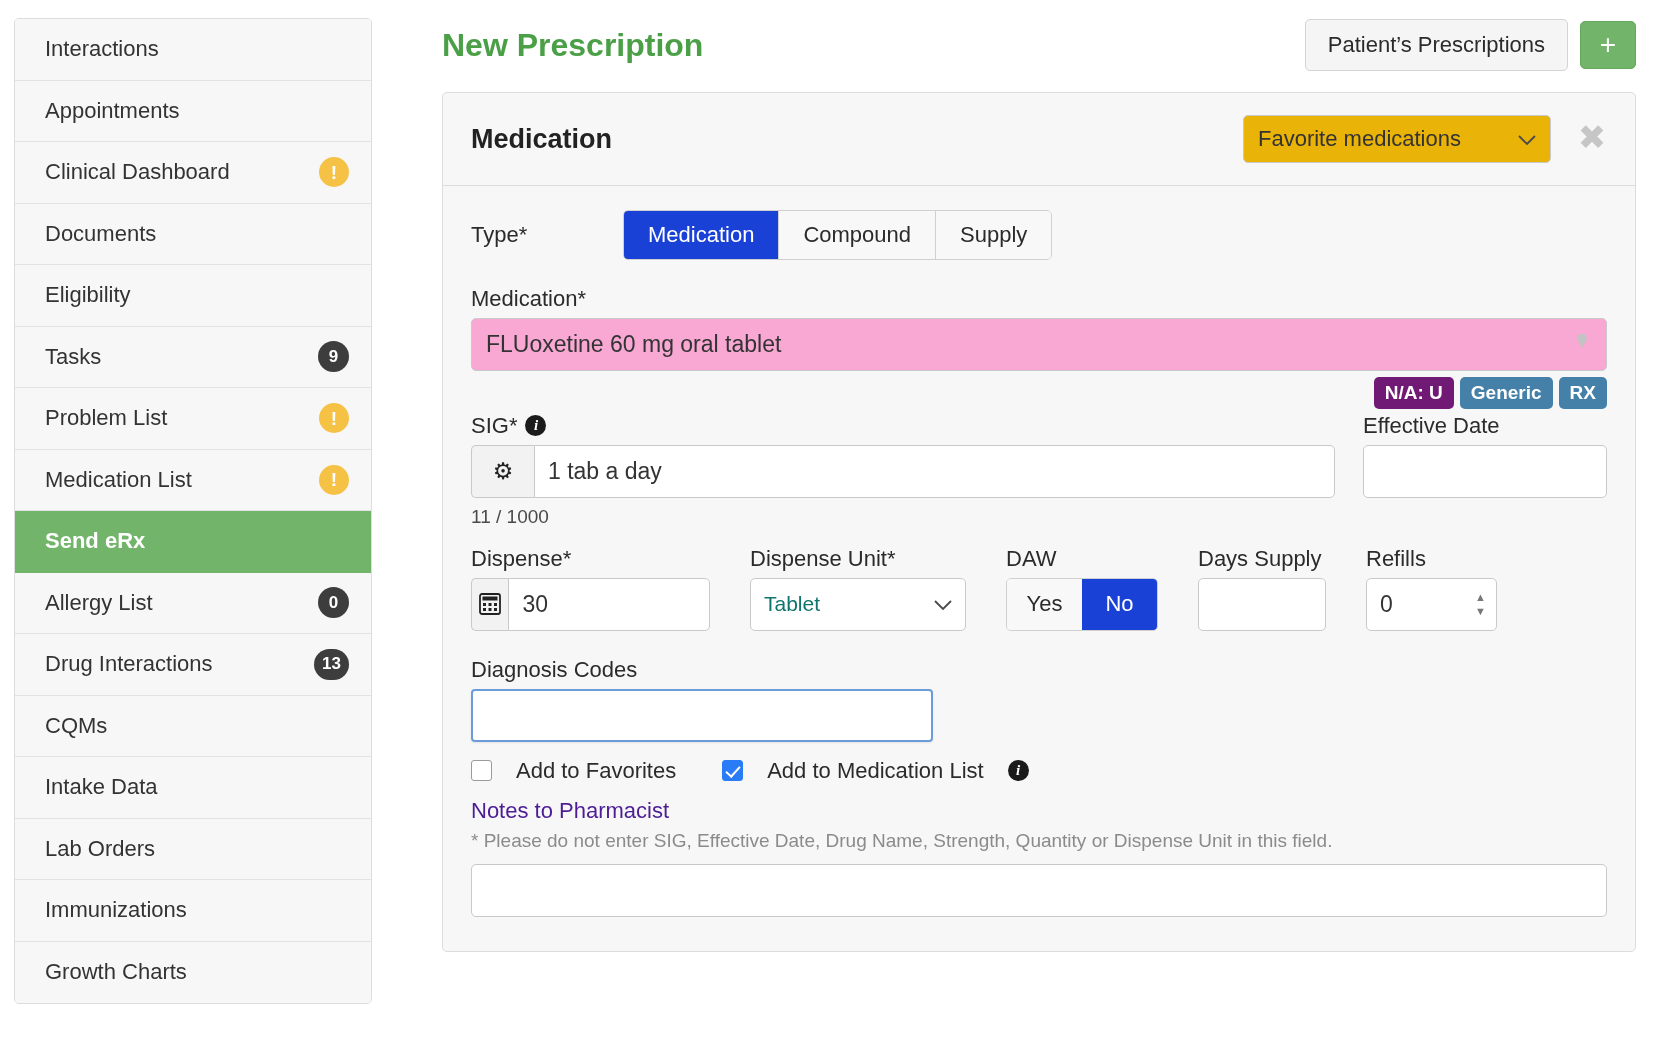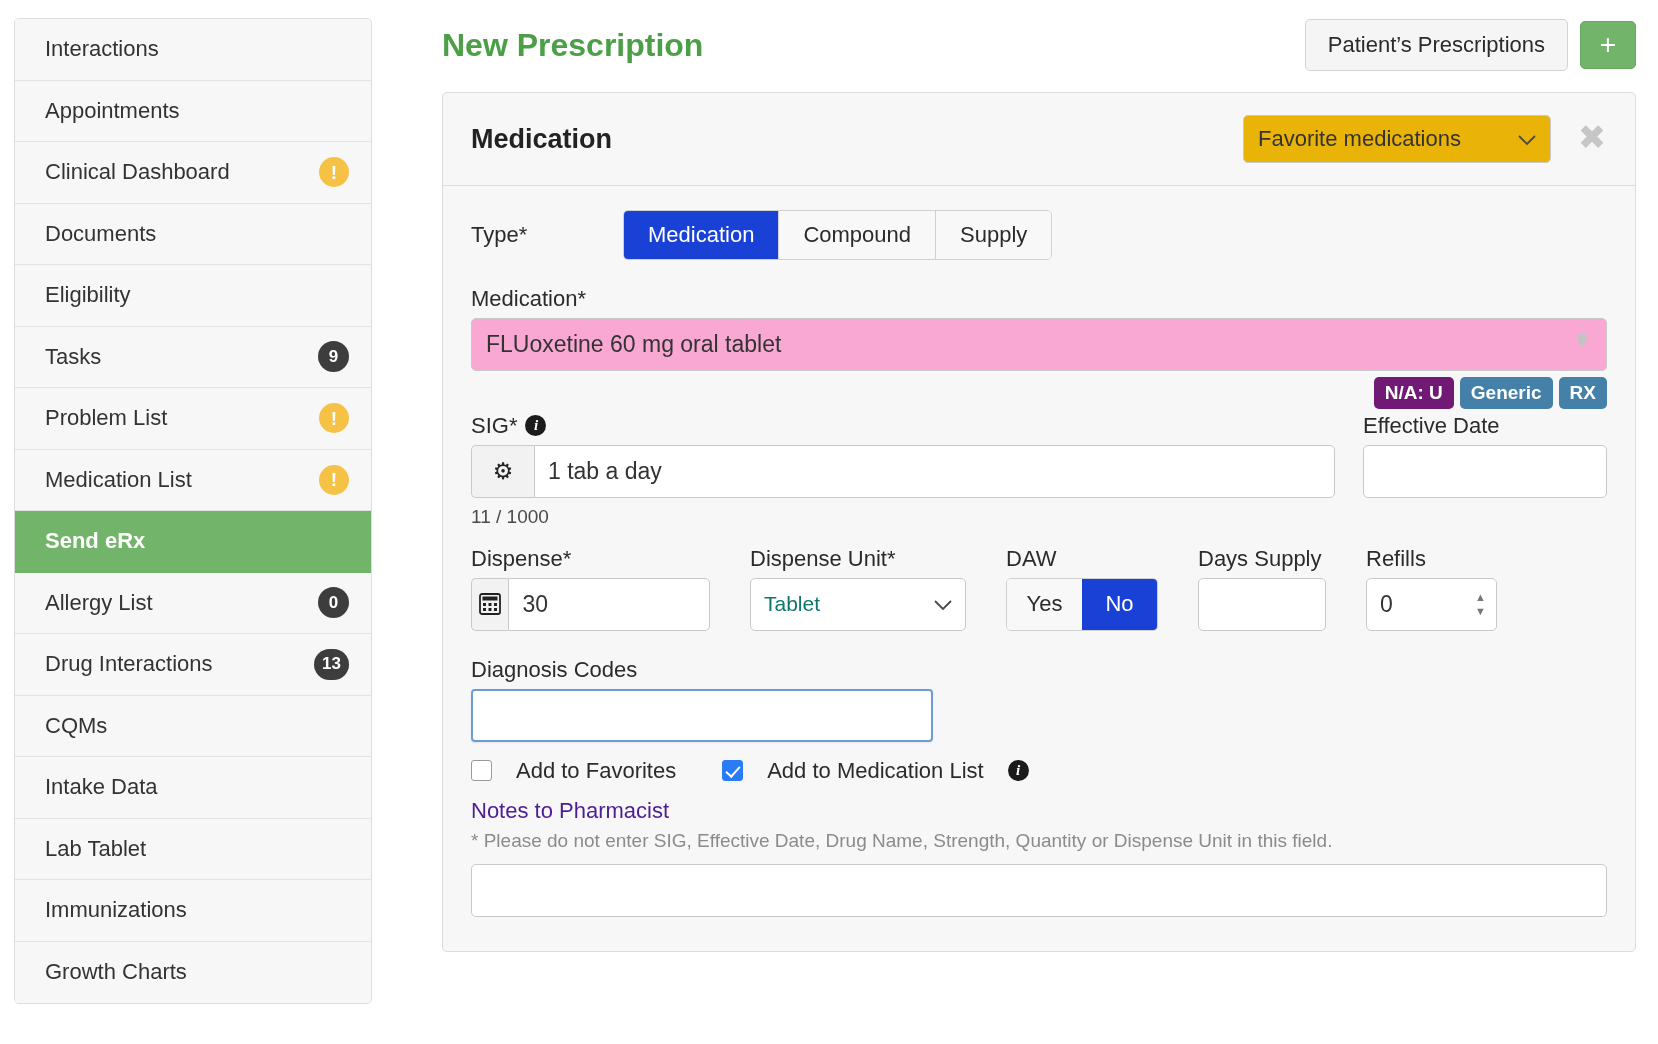--- a/index.html
+++ b/index.html
@@ -464,21 +464,21 @@
           <span class="sidebar-label">Drug Interactions</span>
           <span class="badge-count">13</span>
         </div>
         <div class="sidebar-item">
           <span class="sidebar-label">CQMs</span>
         </div>
         <div class="sidebar-item">
           <span class="sidebar-label">Intake Data</span>
         </div>
         <div class="sidebar-item">
-          <span class="sidebar-label">Lab Tablet</span>
+          <span class="sidebar-label">Lab Orders</span>
         </div>
         <div class="sidebar-item">
           <span class="sidebar-label">Immunizations</span>
         </div>
         <div class="sidebar-item">
           <span class="sidebar-label">Growth Charts</span>
         </div>
       </div>
   </nav>
 

